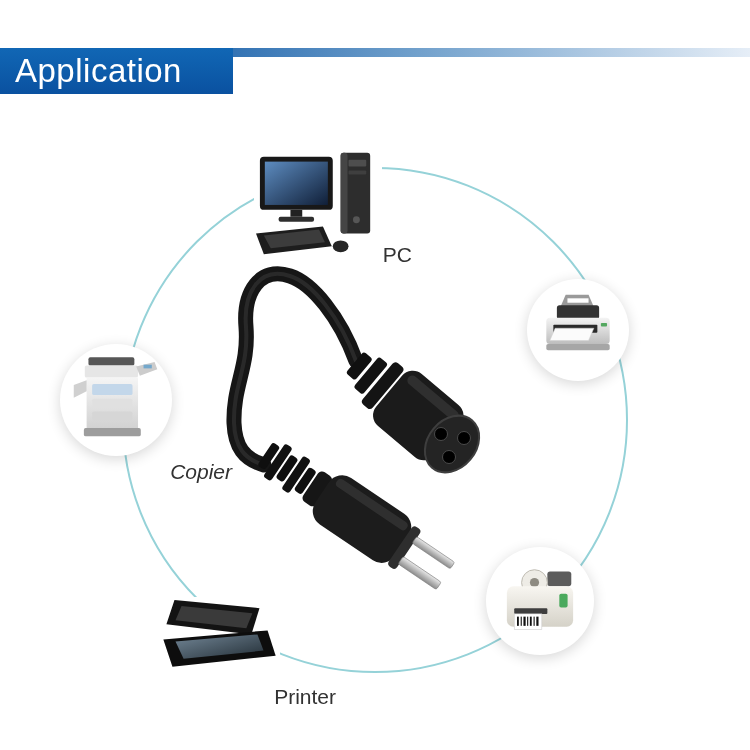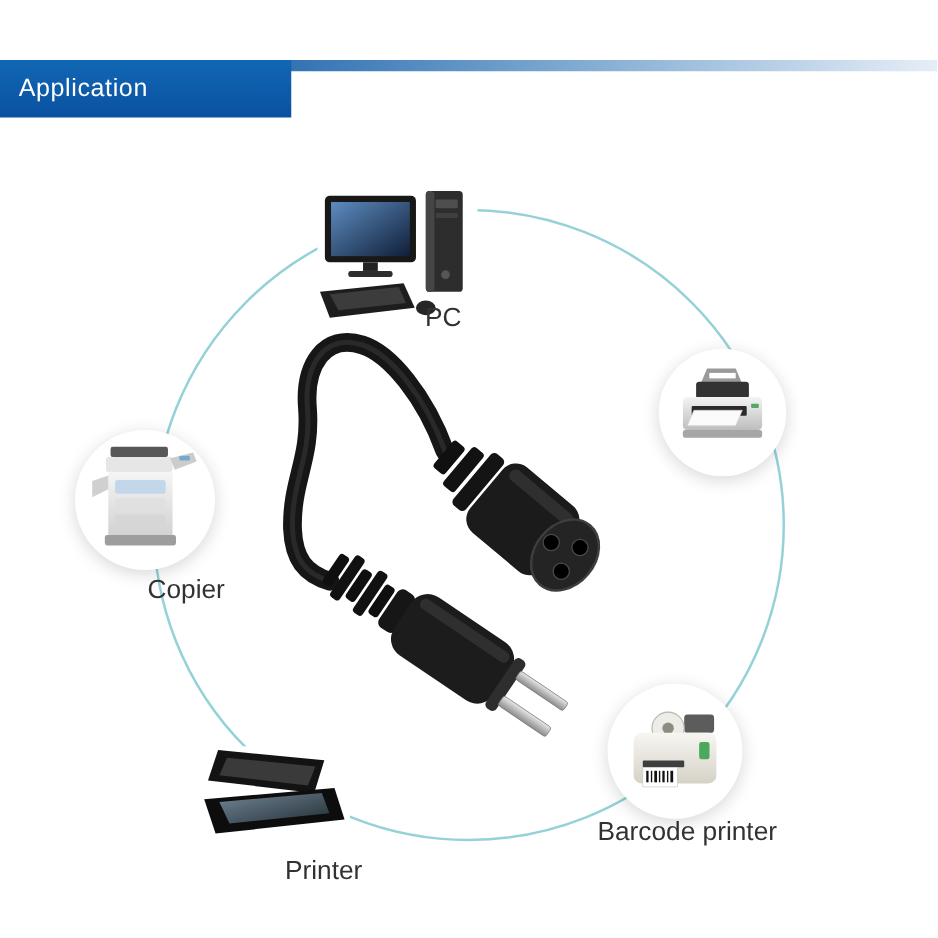--- a/index.html
+++ b/index.html
@@ -10,35 +10,35 @@
   }
   .banner-stripe {
     position: absolute; left: 0; top: 48px; width: 750px; height: 9px;
     background: linear-gradient(to right, #0b55a4 15%, #6f9fcb 55%, #e6eef7 100%);
   }
   .banner {
     position: absolute; left: 0; top: 48px; width: 233px; height: 46px;
     background: linear-gradient(180deg, #1167b5 0%, #0a51a0 100%);
     display: flex; align-items: center; box-sizing: border-box; padding-left: 15px;
   }
-  .banner-title { color: #ffffff; font-size: 20px; font-weight: 500; letter-spacing: .5px; }
+  .banner-title { color: #ffffff; font-size: 33px; font-weight: 500; letter-spacing: .5px; }
   .ring {
     position: absolute; left: 122px; top: 167px; width: 506px; height: 506px;
     border: 2px solid #95d2d8; border-radius: 50%; z-index: 1; box-sizing: border-box;
   }
   .node { position: absolute; z-index: 2; }
   .badge {
     background: #ffffff; border-radius: 50%;
     box-shadow: 0 3px 14px rgba(0,0,0,.16);
     display: flex; align-items: center; justify-content: center;
   }
   .photo-bg { background: #ffffff; display: flex; align-items: center; justify-content: center; }
   .label {
     position: absolute; z-index: 3; font-size: 21px; color: #323232;
-    text-align: left; line-height: 1.1;
+    text-align: right; line-height: 1.1;
   }
   svg { display: block; }
 </style>
 </head>
 <body>
 
 <div class="stage">
 
   <div class="banner-stripe"></div>
   <div class="banner">
@@ -103,21 +103,21 @@
       <polygon points="72,18 92,13 95,21 76,28" fill="#cccccc"></polygon>
       <rect x="80" y="16" width="9" height="4" fill="#74a8cc"></rect>
       <rect x="18" y="30" width="56" height="55" fill="url(#cpb)"></rect>
       <rect x="24" y="37" width="44" height="12" rx="2" fill="#c3d7ea"></rect>
       <rect x="24" y="53" width="44" height="10" rx="2" fill="#e0e0e0"></rect>
       <rect x="24" y="67" width="44" height="10" rx="2" fill="#d6d6d6"></rect>
       <polygon points="4,38 18,33 18,45 4,52" fill="#d0d0d0"></polygon>
       <rect x="15" y="85" width="62" height="9" rx="2" fill="#9d9d9d"></rect>
     </svg>
   </div>
-  <div class="label" style="left:118px; top:460px; width:96px;">Copier</div>
+  <div class="label" style="left:136px; top:460px; width:96px;font-style:italic;">Copier</div>
 
   <div class="node photo-bg" style="left:158px; top:597px; width:122px; height:86px;">
     <svg viewBox="0 0 120 85" width="122" height="86">
       <defs>
         <linearGradient id="scg" x1="0" y1="0" x2="1" y2="1">
           <stop offset="0" stop-color="#728696"></stop>
             <stop offset="1" stop-color="#232e36"></stop>
         </linearGradient>
       </defs>
       <polygon points="16,3 100,11 92,37 8,27" fill="#131313"></polygon>
@@ -147,21 +147,20 @@
         <rect x="25" y="67" width="2" height="10"></rect>
         <rect x="29" y="67" width="1.2" height="10"></rect>
         <rect x="32" y="67" width="2.4" height="10"></rect>
         <rect x="36" y="67" width="1.2" height="10"></rect>
         <rect x="39" y="67" width="2" height="10"></rect>
         <rect x="43" y="67" width="1.2" height="10"></rect>
         <rect x="46" y="67" width="2.4" height="10"></rect>
       </g>
     </svg>
   </div>
-  <div class="label" style="left:478px; top:654px; width:186px;">Barcode printer</div>
 
   <div class="node" style="left:140px; top:235px; width:400px; height:380px;">
     <svg viewBox="0 0 400 380" width="400" height="380">
       <defs>
         <linearGradient id="metal" x1="0" y1="0" x2="0" y2="1">
           <stop offset="0" stop-color="#e9e9e9"></stop>
           <stop offset="0.5" stop-color="#b9b9b9"></stop>
           <stop offset="1" stop-color="#8c8c8c"></stop>
         </linearGradient>
       </defs>

